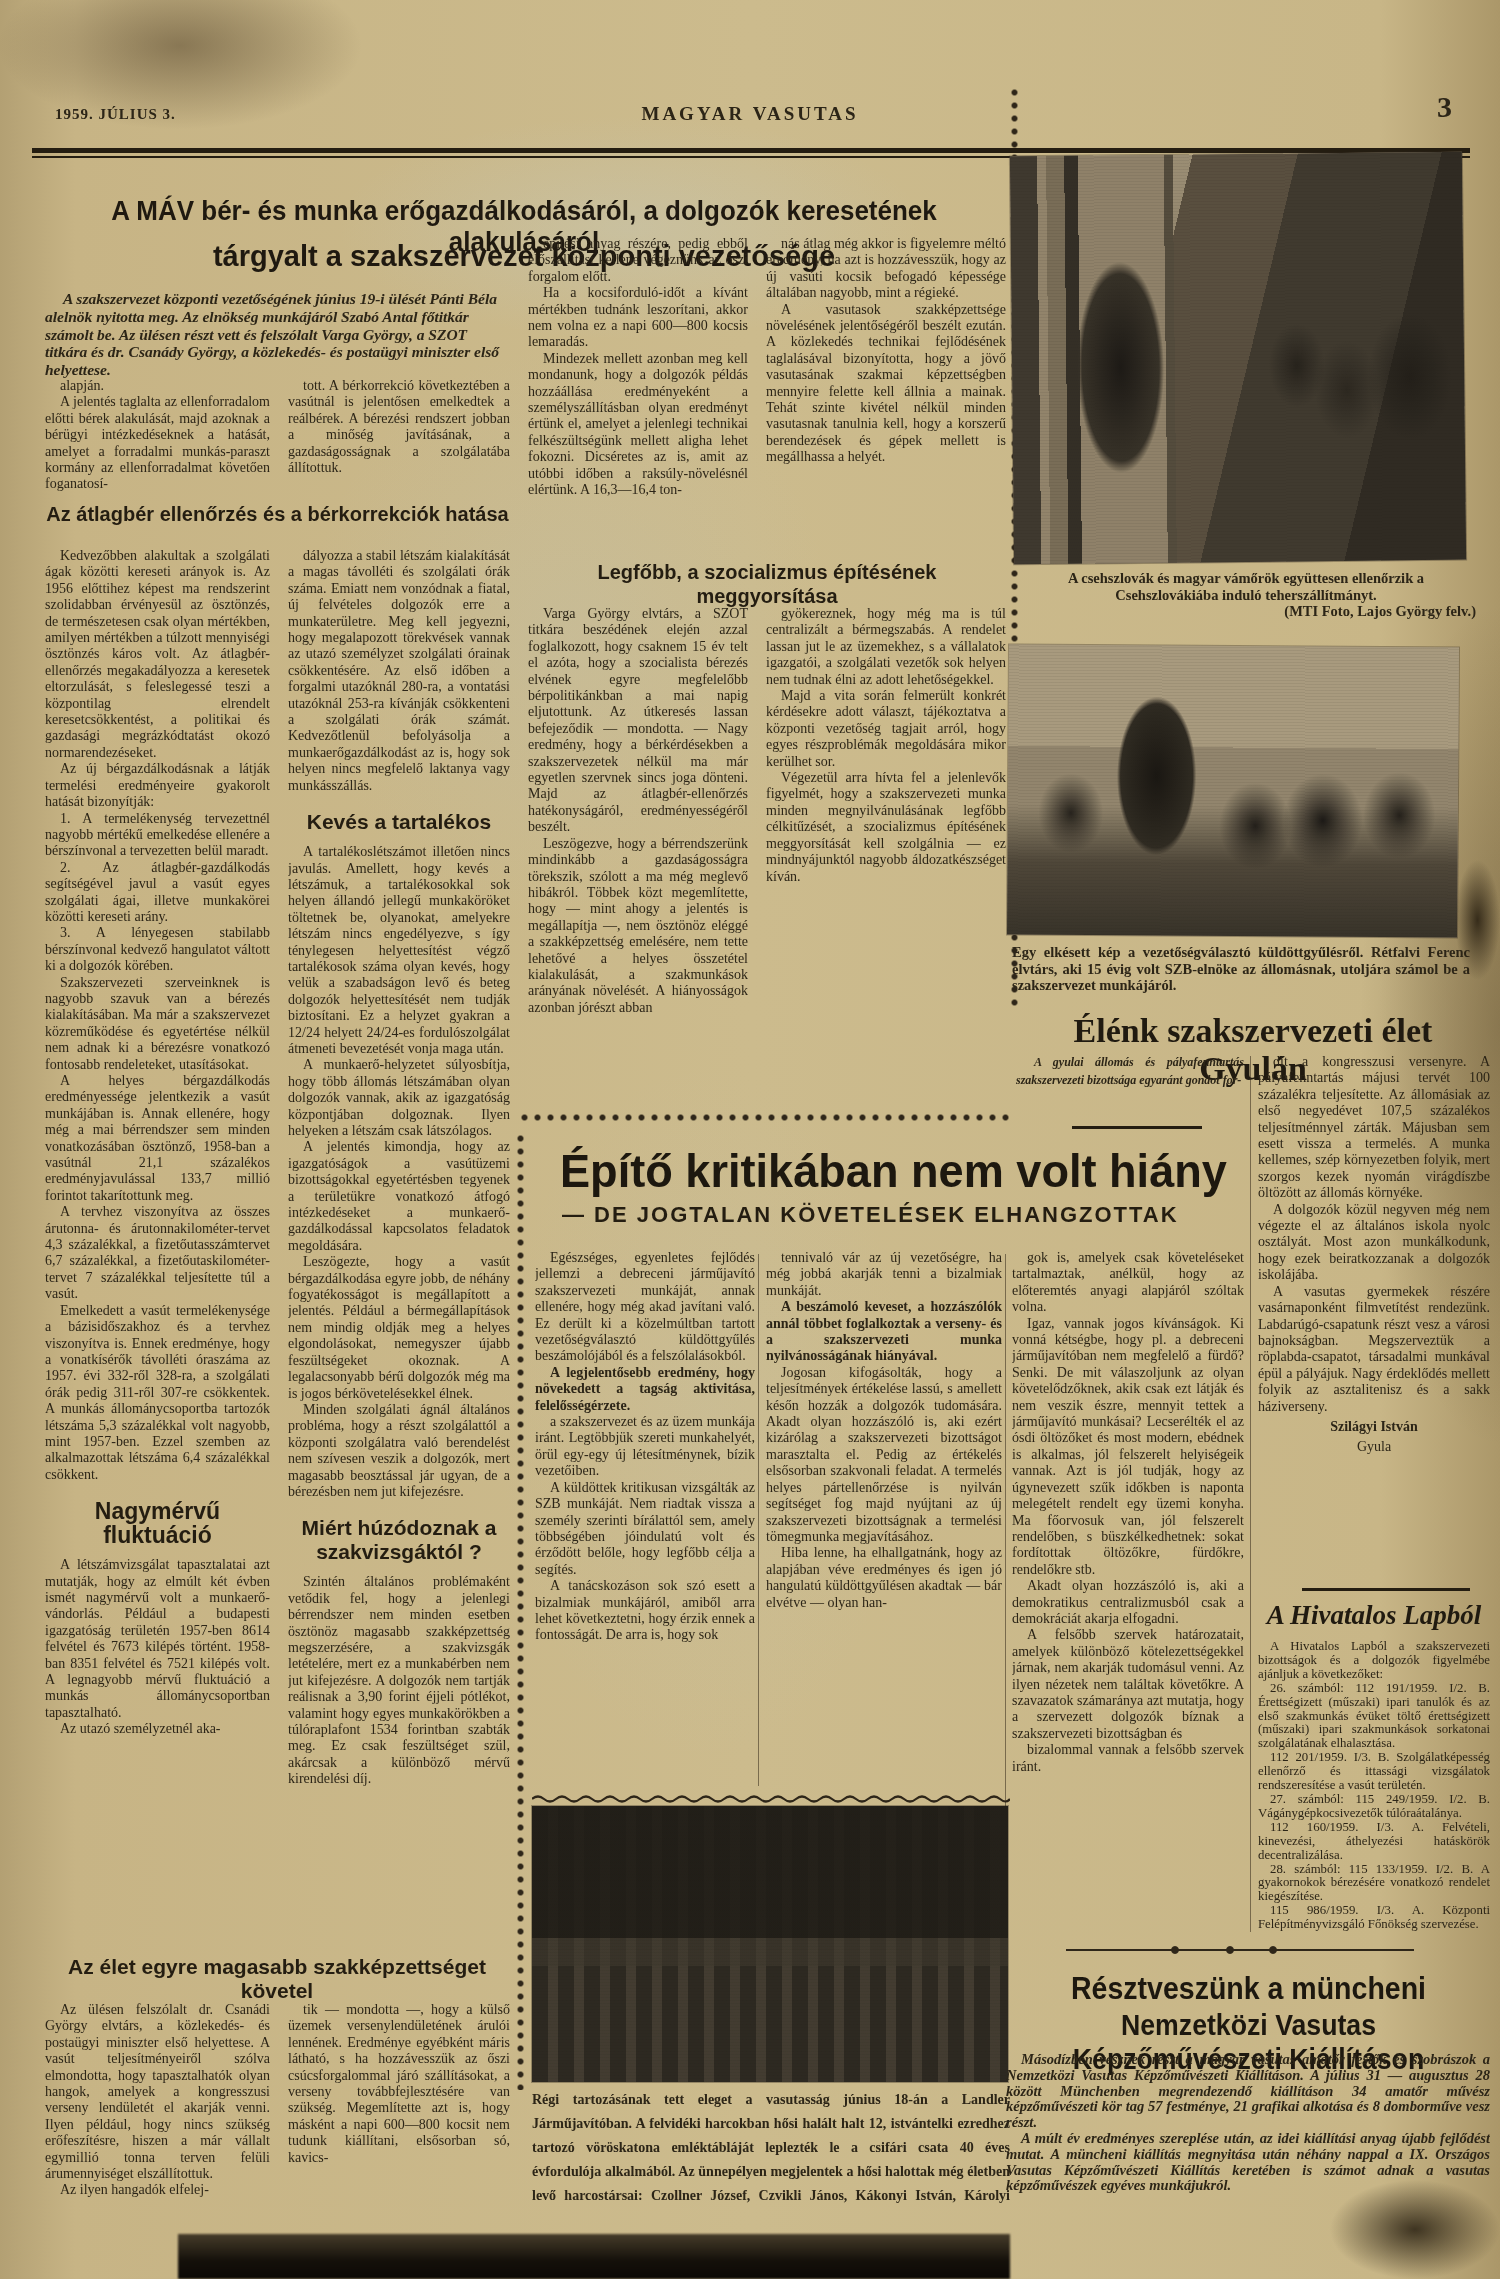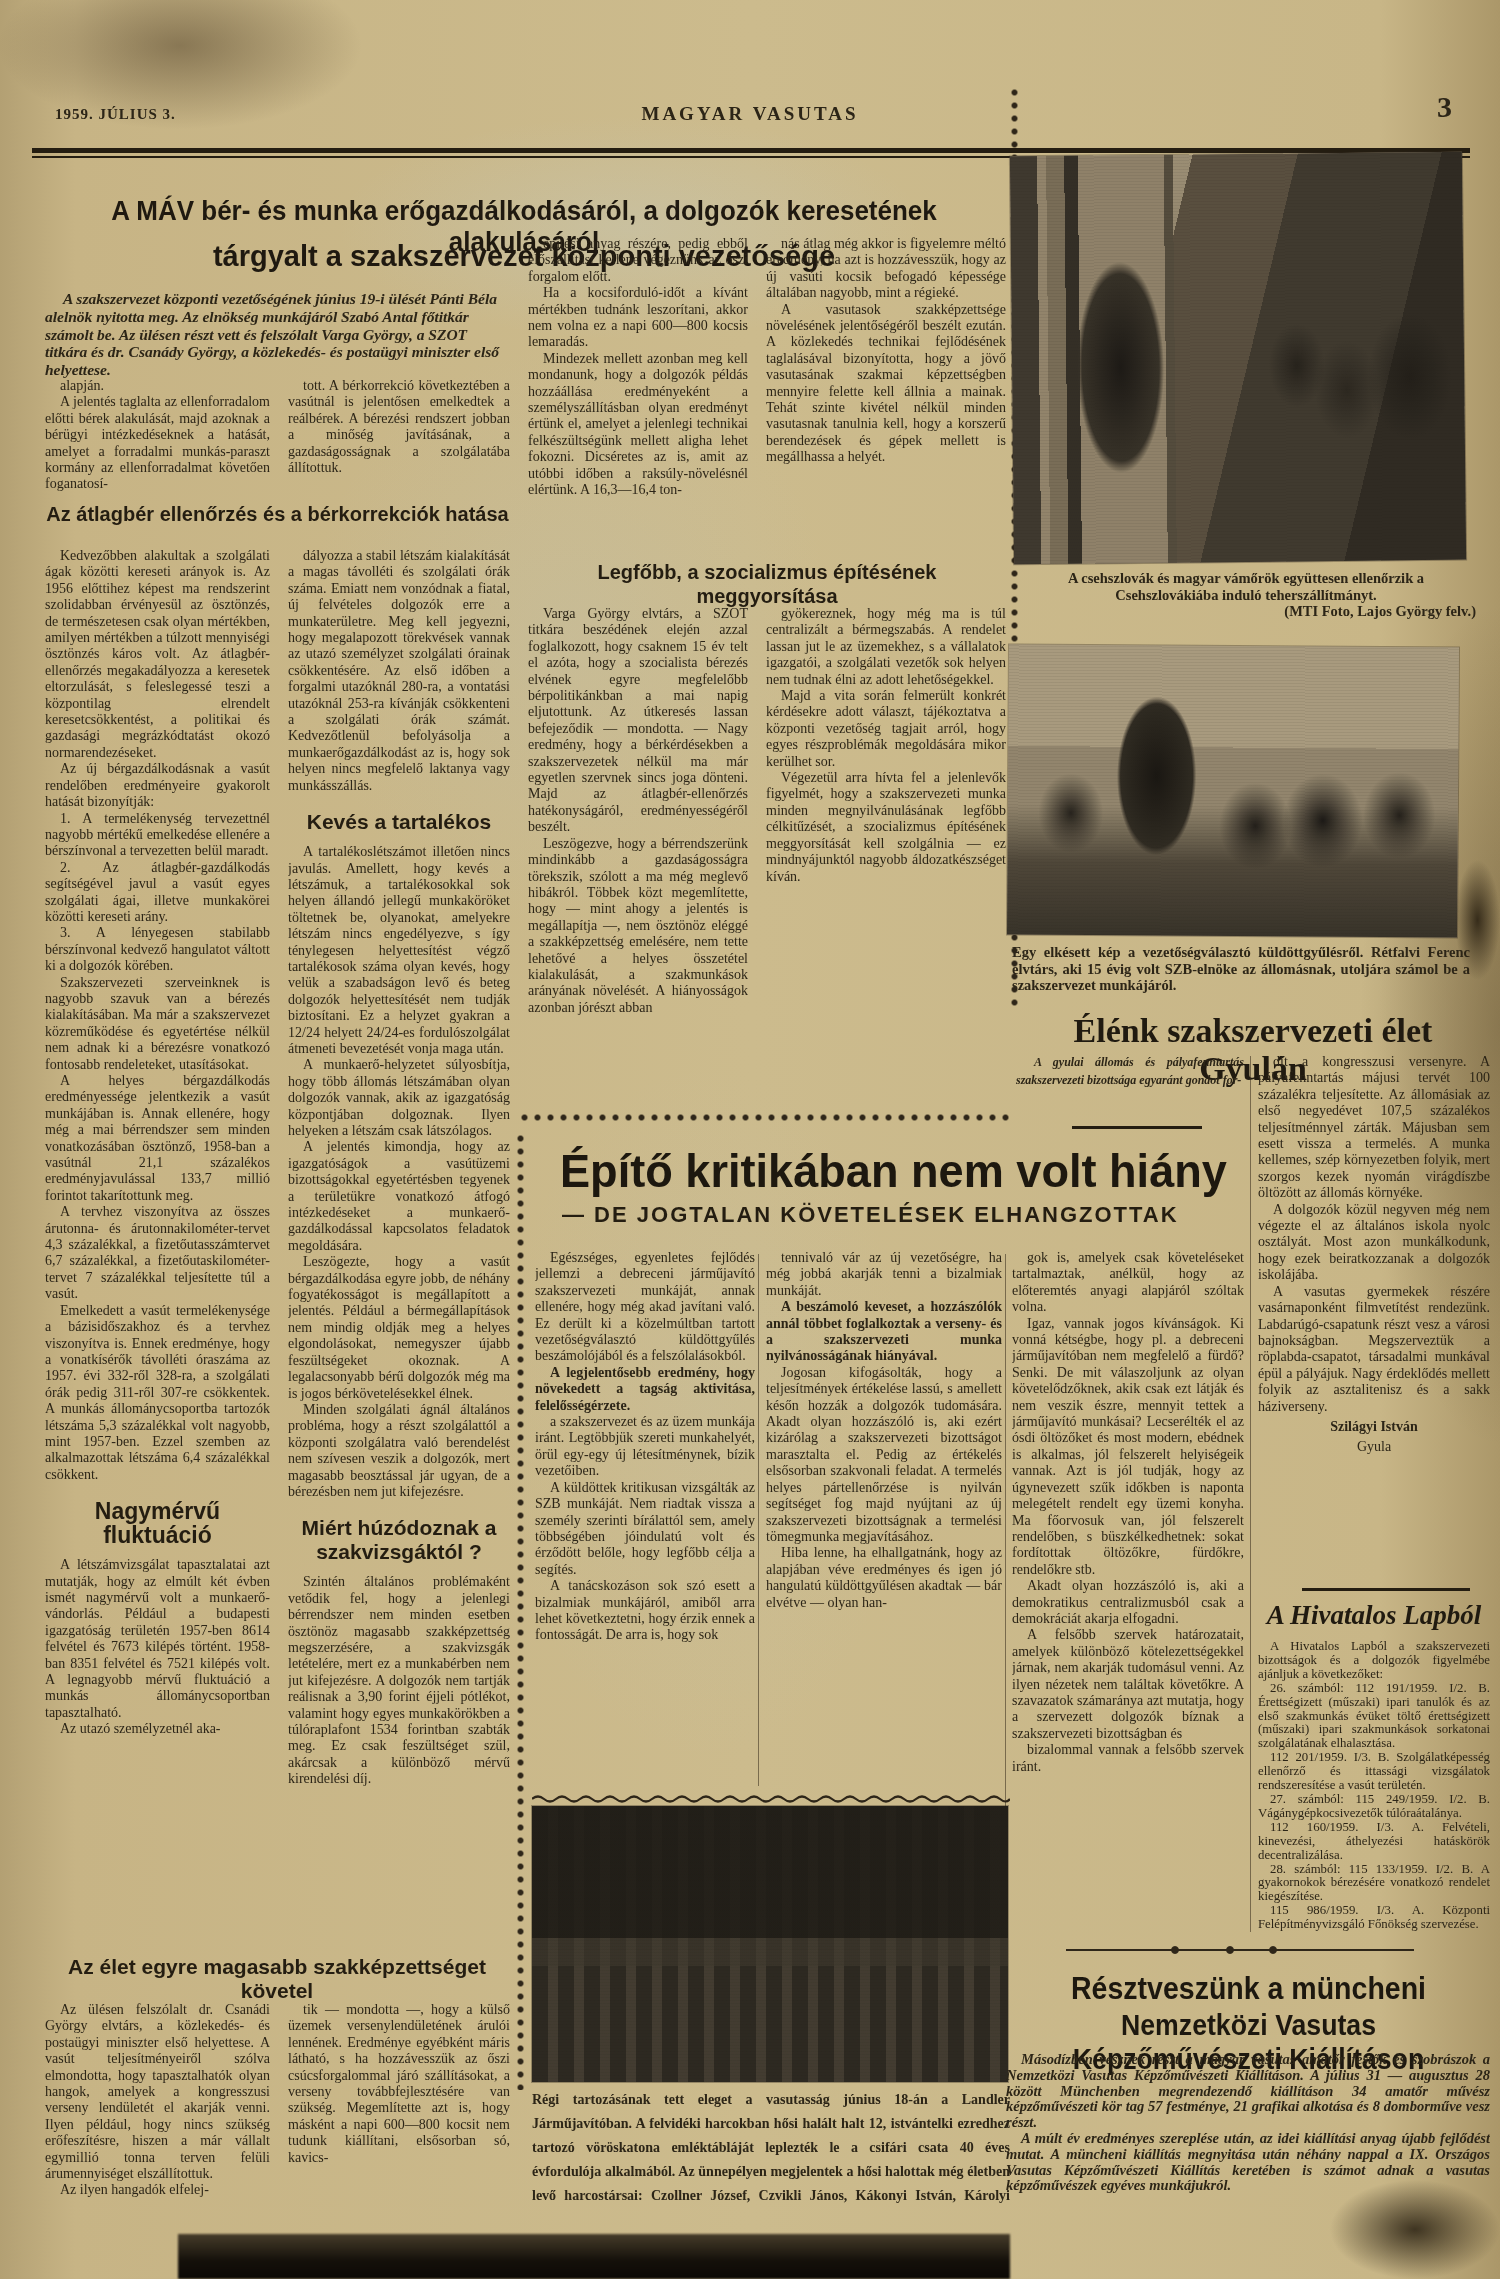--- a/index.html
+++ b/index.html
@@ -102,21 +102,21 @@
     </div>
   <div class="abs col" style="left:288px;top:378px;width:222px;height:118px;">
       <p class="para">tott. A bérkorrekció következtében a vasútnál is jelentősen emelkedtek a reálbérek. A bérezési rendszert jobban a minőség javításának, a gazdaságosságnak a szolgálatába állítottuk.</p>
     </div>
 
   <div class="abs subhead" style="left:45px;top:502px;width:465px;">Az átlagbér ellenőrzés és a bérkorrekciók hatása</div>
 
   <div class="abs col" style="left:45px;top:548px;width:225px;height:1400px;">
     <div>
         <p class="para">Kedvezőbben alakultak a szolgálati ágak közötti kereseti arányok is. Az 1956 előttihez képest ma rendszerint szolidabban érvényesül az ösztönzés, de természetesen csak olyan mértékben, amilyen mértékben a túlzott mennyiségi ösztönzés káros volt. Az átlagbér-ellenőrzés megakadályozza a keresetek eltorzulását, s feleslegessé teszi a központilag elrendelt keresetcsökkentést, a politikai és gazdasági megrázkódtatást okozó normarendezéseket.</p>
-        <p class="para">Az új bérgazdálkodásnak a vasút rendelőben eredményeire gyakorolt hatását bizonyítják:</p>
+        <p class="para">Az új bérgazdálkodásnak a látják termelési eredményeire gyakorolt hatását bizonyítják:</p>
         <p class="para">1. A termelékenység tervezettnél nagyobb mértékű emelkedése ellenére a bérszínvonal a tervezetten belül maradt.</p>
         <p class="para">2. Az átlagbér-gazdálkodás segítségével javul a vasút egyes szolgálati ágai, illetve munkakörei közötti kereseti arány.</p>
         <p class="para">3. A lényegesen stabilabb bérszínvonal kedvező hangulatot váltott ki a dolgozók körében.</p>
         <p class="para">Szakszervezeti szerveinknek is nagyobb szavuk van a bérezés kialakításában. Ma már a szakszervezet közreműködése és egyetértése nélkül nem adnak ki a bérezésre vonatkozó fontosabb rendeleteket, utasításokat.</p>
         <p class="para">A helyes bérgazdálkodás eredményessége jelentkezik a vasút munkájában is. Annak ellenére, hogy még a mai bérrendszer sem minden vonatkozásában ösztönző, 1958-ban a vasútnál 21,1 százalékos eredményjavulással 133,7 millió forintot takarítottunk meg.</p>
         <p class="para">A tervhez viszonyítva az összes árutonna- és árutonnakilométer-tervet 4,3 százalékkal, a fizetőutasszámtervet 6,7 százalékkal, a fizetőutaskilométer-tervet 7 százalékkal teljesítette túl a vasút.</p>
         <p class="para">Emelkedett a vasút termelékenysége a bázisidőszakhoz és a tervhez viszonyítva is. Ennek eredménye, hogy a vonatkísérők távolléti óraszáma az 1957. évi 332-ről 328-ra, a szolgálati órák pedig 311-ről 307-re csökkentek. A munkás állománycsoportba tartozók létszáma 5,3 százalékkal volt nagyobb, mint 1957-ben. Ezzel szemben az alkalmazottak létszáma 6,4 százalékkal csökkent.</p>
       </div>
     <h3 class="inhead" style="font-size:23px;">Nagymérvű fluktuáció</h3>
     <div>

